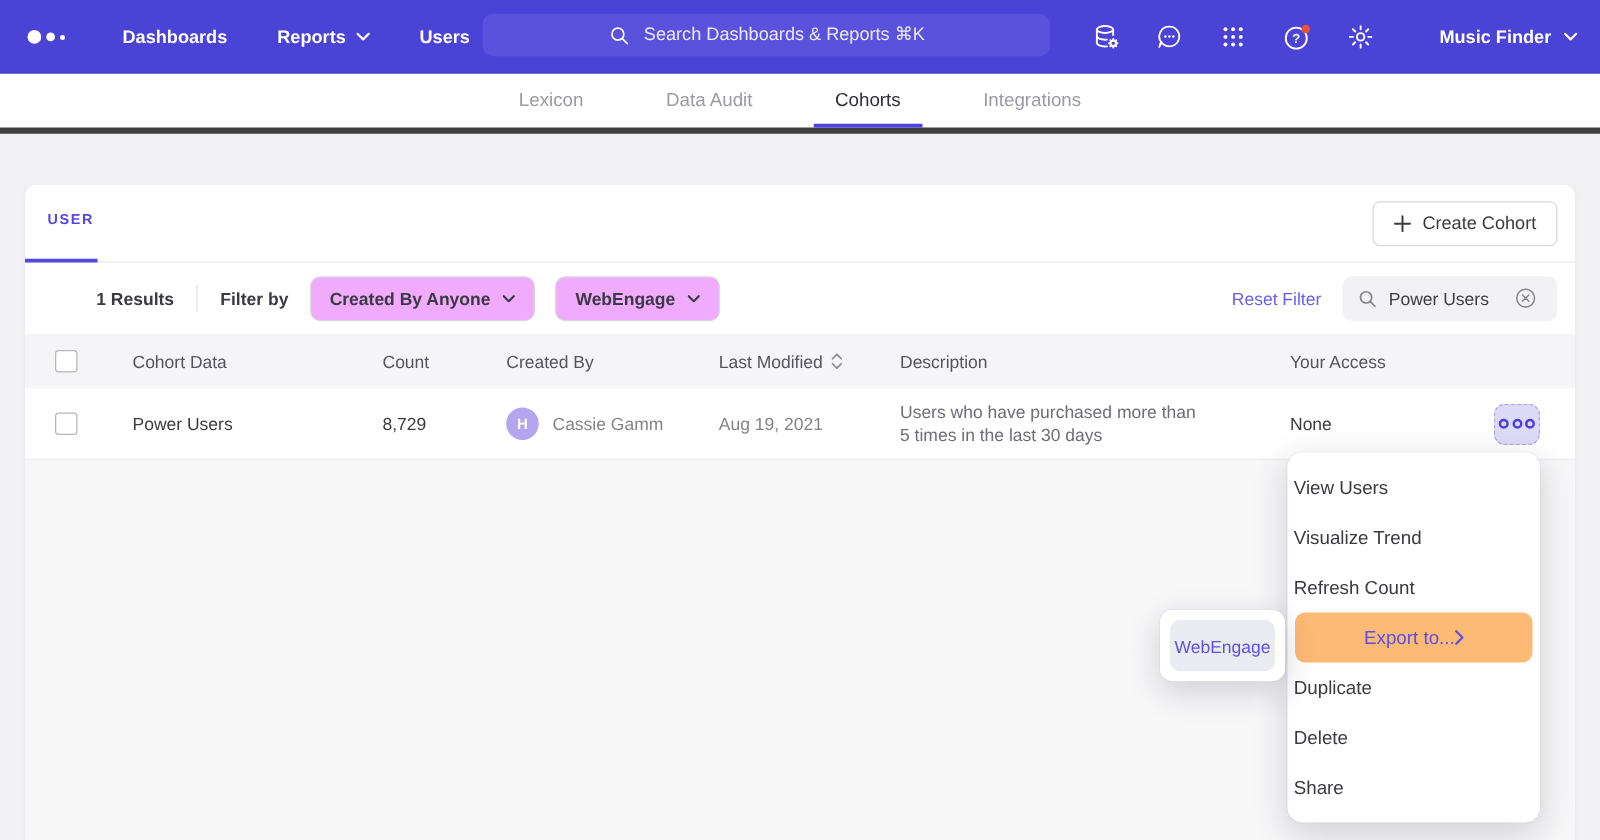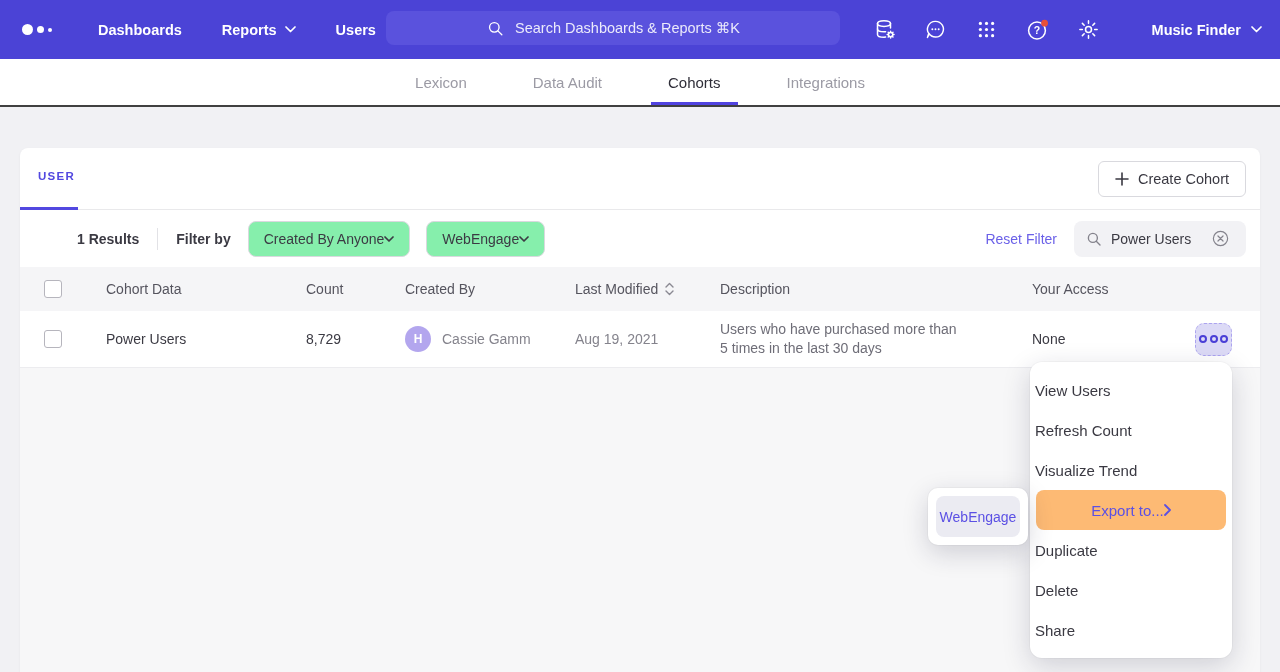--- a/index.html
+++ b/index.html
@@ -14,39 +14,39 @@
   .logo .d3 { width:4px; height:4px; border-radius:50%; background:#fff; }
   .topnav-links { display:flex; gap:40px; margin-left:24px; }
   .topnav-link { color:#fff; font-size:14.5px; font-weight:600; display:flex; align-items:center; gap:8px; cursor:pointer; white-space:nowrap; }
   .nav-search { position:absolute; left:386px; top:11px; width:454px; height:34px; background:#5a52dd; border-radius:8px; display:flex; align-items:center; justify-content:center; gap:10px; cursor:pointer; }
   .nav-search span { color:rgba(255,255,255,.88); font-size:14.5px; }
   .nav-right { margin-left:auto; display:flex; align-items:center; gap:25px; }
   .nav-icon-btn { width:26px; height:26px; display:flex; align-items:center; justify-content:center; cursor:pointer; position:relative; }
   .workspace { display:flex; align-items:center; gap:10px; color:#fff; font-size:14.5px; font-weight:700; margin-left:6px; cursor:pointer; white-space:nowrap;padding-left:19px; }
 
   
-  .tabbar { height:48px; background:#fff; border-bottom:2px solid #404040; display:flex; align-items:stretch; justify-content:center; gap:32px; }
+  .tabbar { height:48px; background:#fff; border-bottom:5px solid #404040; display:flex; align-items:stretch; justify-content:center; gap:32px; }
   .tab { position:relative; display:flex; align-items:center; padding:0 17px; font-size:15px; color:#9b9aa4; cursor:pointer; }
   .tab.active { color:#2f2e38; font-weight:500; }
   .tab.active::after { content:""; position:absolute; left:0; right:0; bottom:0; height:3px; background:#5143e0; }
 
   
   .page { position:relative; height:565px; }
   .card { position:absolute; left:20px; top:41px; width:1240px; height:524px; background:#fff; border-radius:8px 8px 0 0; box-shadow:0 1px 3px rgba(20,20,40,.05); display:flex; flex-direction:column; }
 
   .card-head { position:relative; height:62px; border-bottom:1px solid #e9e9eb; }
   .user-tab { position:absolute; left:18px; top:22px; font-size:11.5px; font-weight:700; letter-spacing:1.3px; color:#5248e0; cursor:pointer; }
   .user-underline { position:absolute; left:0; bottom:-1px; width:58px; height:3px; background:#5248e0; }
   .create-btn { position:absolute; right:14px; top:13px; height:36px; padding:14px 16px; background:#fff; border:1px solid #d9d9de; border-radius:6px; display:flex; align-items:center; gap:9px; font-size:14.5px; font-weight:500; color:#3a3942; cursor:pointer; font-family:inherit; }
 
   .filterbar { height:57px; display:flex; align-items:center; padding:0 14px 0 57px; }
   .results { font-size:14px; font-weight:700; color:#3b3a43; }
   .vdiv { width:1px; height:22px; background:#e2e2e6; margin:0 18px; }
   .filter-by { font-size:14px; font-weight:700; color:#3b3a43; margin-right:17px; }
-  .drop-btn { height:36px; padding:0 15px; border:1px solid #d9d9de; border-radius:8px; background:#86efac; display:flex; align-items:center; font-size:14px; font-weight:400; color:#3b3a43; cursor:pointer; margin-right:16px; font-family:inherit; }
+  .drop-btn { height:36px; padding:0 15px; border:1px solid #d9d9de; border-radius:8px; background:#f0abfc; display:flex; align-items:center; gap:10px; font-size:14px; font-weight:700; color:#3b3a43; cursor:pointer; margin-right:16px; font-family:inherit; }
   .fb-right { margin-left:auto; display:flex; align-items:center; gap:17px; }
   .reset-link { font-size:14px; color:#6a60e8; cursor:pointer; }
   .search-box { width:172px; height:36px; background:#f2f2f5; border-radius:8px; display:flex; align-items:center; padding:0 9px 0 11px; gap:8px; }
   .search-box input { border:none; outline:none; background:transparent; width:92px; font-size:14px; color:#3b3a43; font-family:inherit; }
   .clear-btn { cursor:pointer; display:flex; }
 
   
   .thead { height:44px; background:#f5f5f7; display:flex; align-items:center; font-size:14px; font-weight:500; color:#55545e; }
   .trow { height:57px; display:flex; align-items:center; border-bottom:1px solid #ececef; background:#fff; font-size:14px; }
   .col-select { width:70px; padding-left:24px; display:flex; align-items:center; }
@@ -254,22 +254,22 @@
               <span class="ring"></span>
           </button>
         </div>
       </div>
 
       <div class="card-rest"></div>
     </section>
 
     <div class="menu">
       <div class="menu-item">View Users</div>
+      <div class="menu-item">Visualize Trend</div>
       <div class="menu-item">Refresh Count</div>
-      <div class="menu-item">Visualize Trend</div>
       <div class="menu-item hl">
         <span>Export to...</span>
         <svg width="7" height="12" viewBox="0 0 7 12">
             <path d="M1 1l5 5-5 5" stroke="#5b50e4" stroke-width="1.8" fill="none" stroke-linecap="round" stroke-linejoin="round"></path>
           </svg>
       </div>
       <div class="menu-item">Duplicate</div>
       <div class="menu-item">Delete</div>
       <div class="menu-item">Share</div>
     </div>

